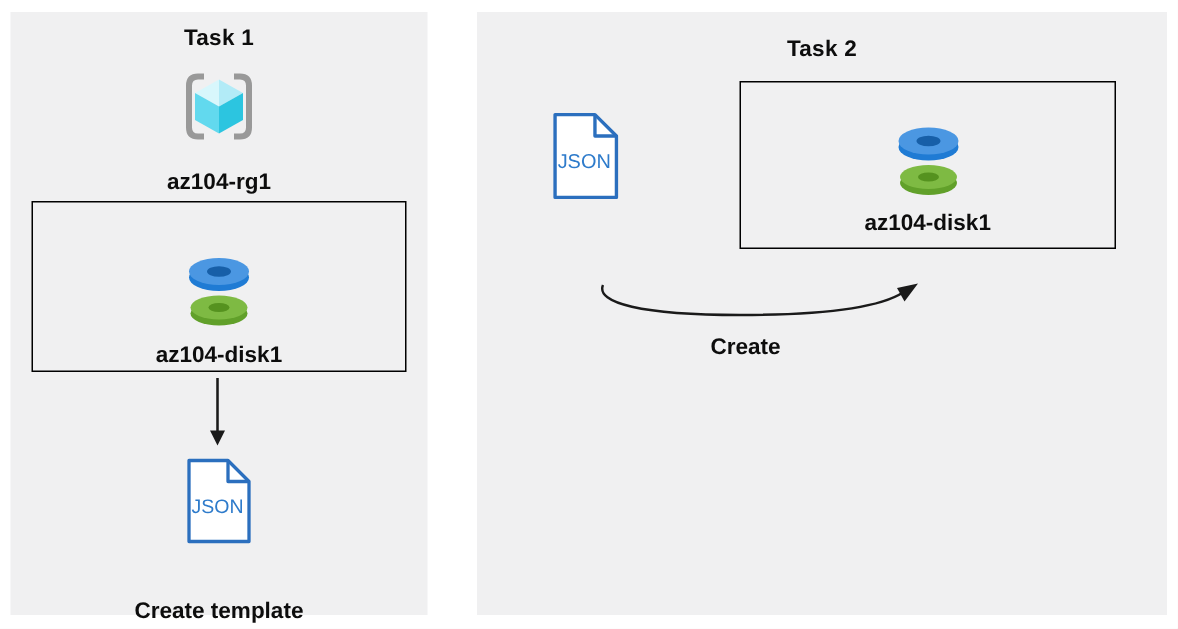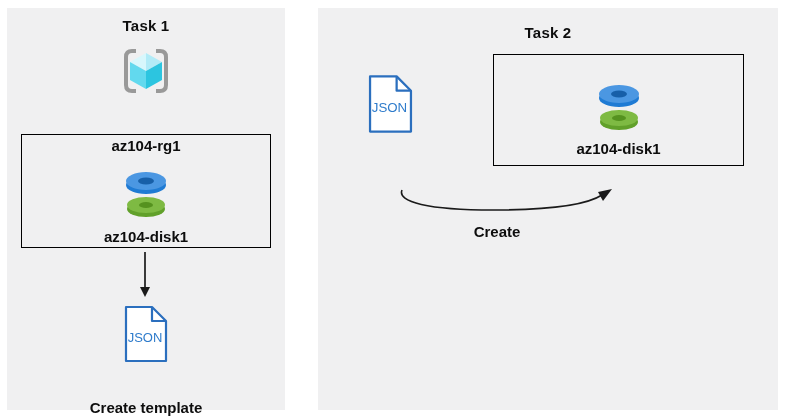--- a/index.html
+++ b/index.html
@@ -67,21 +67,21 @@
       <svg width="48" height="48" viewBox="0 0 48 48">
         <path d="M14,4 L10,4 Q4,4 4,10 L4,38 Q4,44 10,44 L14,44" fill="none" stroke-width="4" stroke="#999999"></path>
         <path d="M34,4 L38,4 Q44,4 44,10 L44,38 Q44,44 38,44 L34,44" fill="none" stroke-width="4" stroke="#999999"></path>
         <polygon points="24,6 8,15 24,24" fill="#d8f7fc"></polygon>
         <polygon points="24,6 40,15 24,24" fill="#b2ebf7"></polygon>
         <polygon points="8,15 24,24 24,42 8,33" fill="#62d9ee"></polygon>
         <polygon points="40,15 24,24 24,42 40,33" fill="#2cc5e0"></polygon>
       </svg>
     </div>
 
-    <div class="label" style="left:0; width:100%; top:105px;margin-top:24px;">az104-rg1</div>
+    <div class="label" style="left:0; width:100%; top:105px;">az104-rg1</div>
 
     <div class="outline-box" id="box-task1">
       <div class="abs" style="left:100px; top:33px; width:48px; height:52px;">
         <svg width="48" height="52" viewBox="0 0 48 52">
           <ellipse cx="24" cy="41" rx="19" ry="8" fill="#61a02a"></ellipse>
           <ellipse cx="24" cy="37" rx="19" ry="8" fill="#7eba43"></ellipse>
           <ellipse cx="24" cy="37" rx="7" ry="3" fill="#55921f"></ellipse>
           <ellipse cx="24" cy="17" rx="20" ry="9" fill="#1f7bd4"></ellipse>
           <ellipse cx="24" cy="13" rx="20" ry="9" fill="#4b97e2"></ellipse>
           <ellipse cx="24" cy="13" rx="8" ry="3.5" fill="#175fa8"></ellipse>

